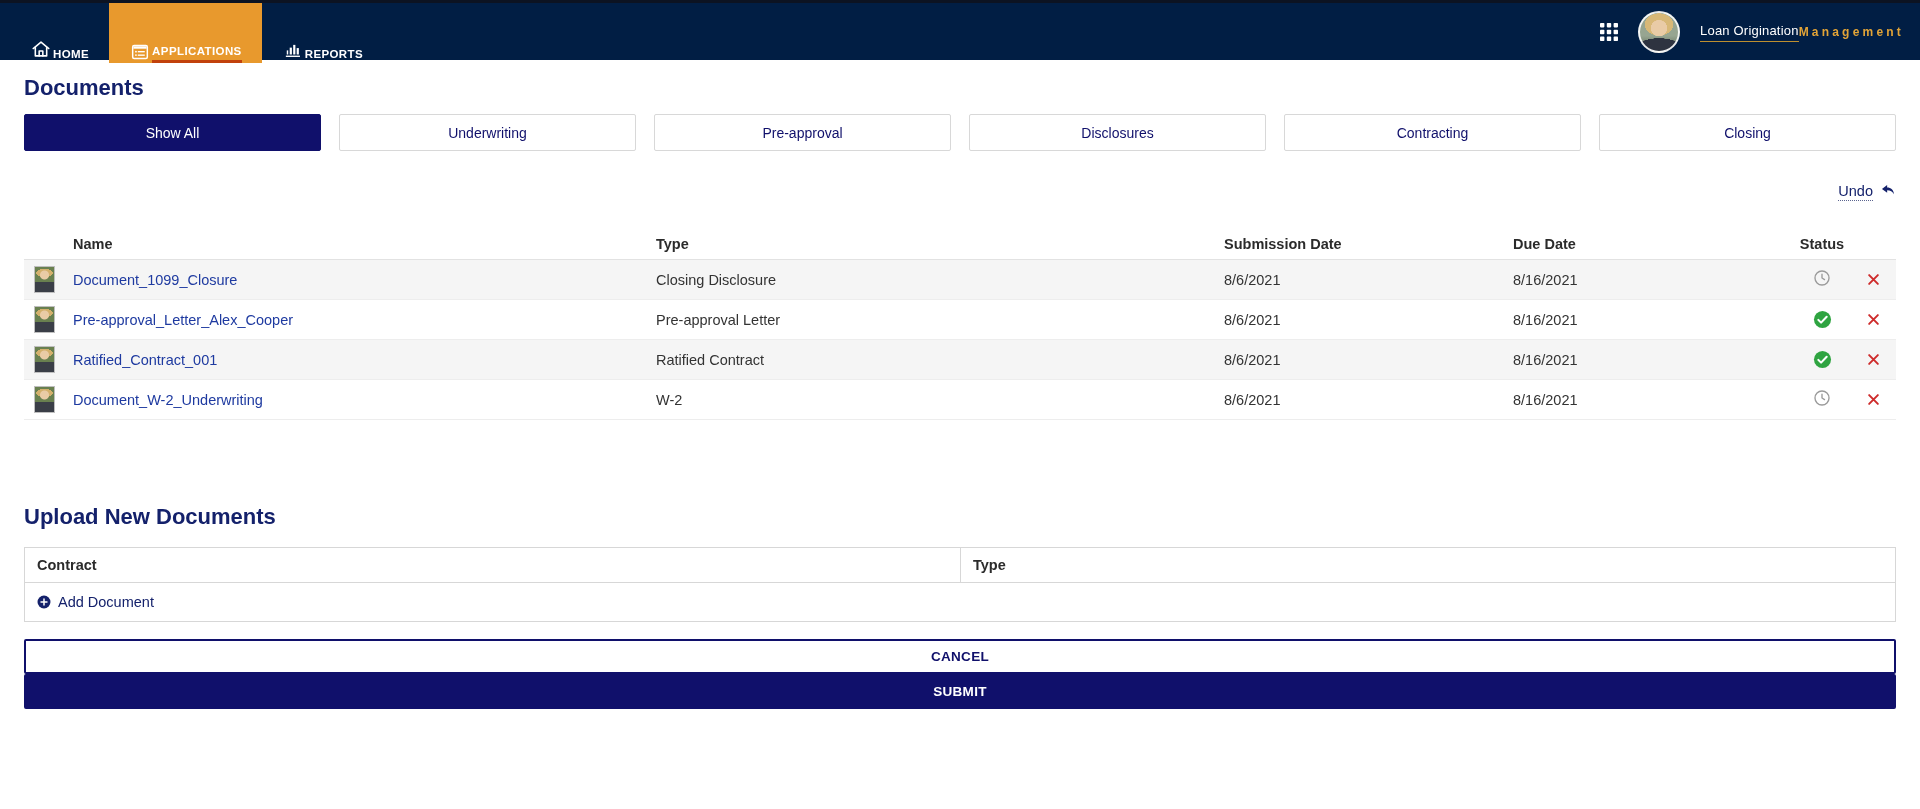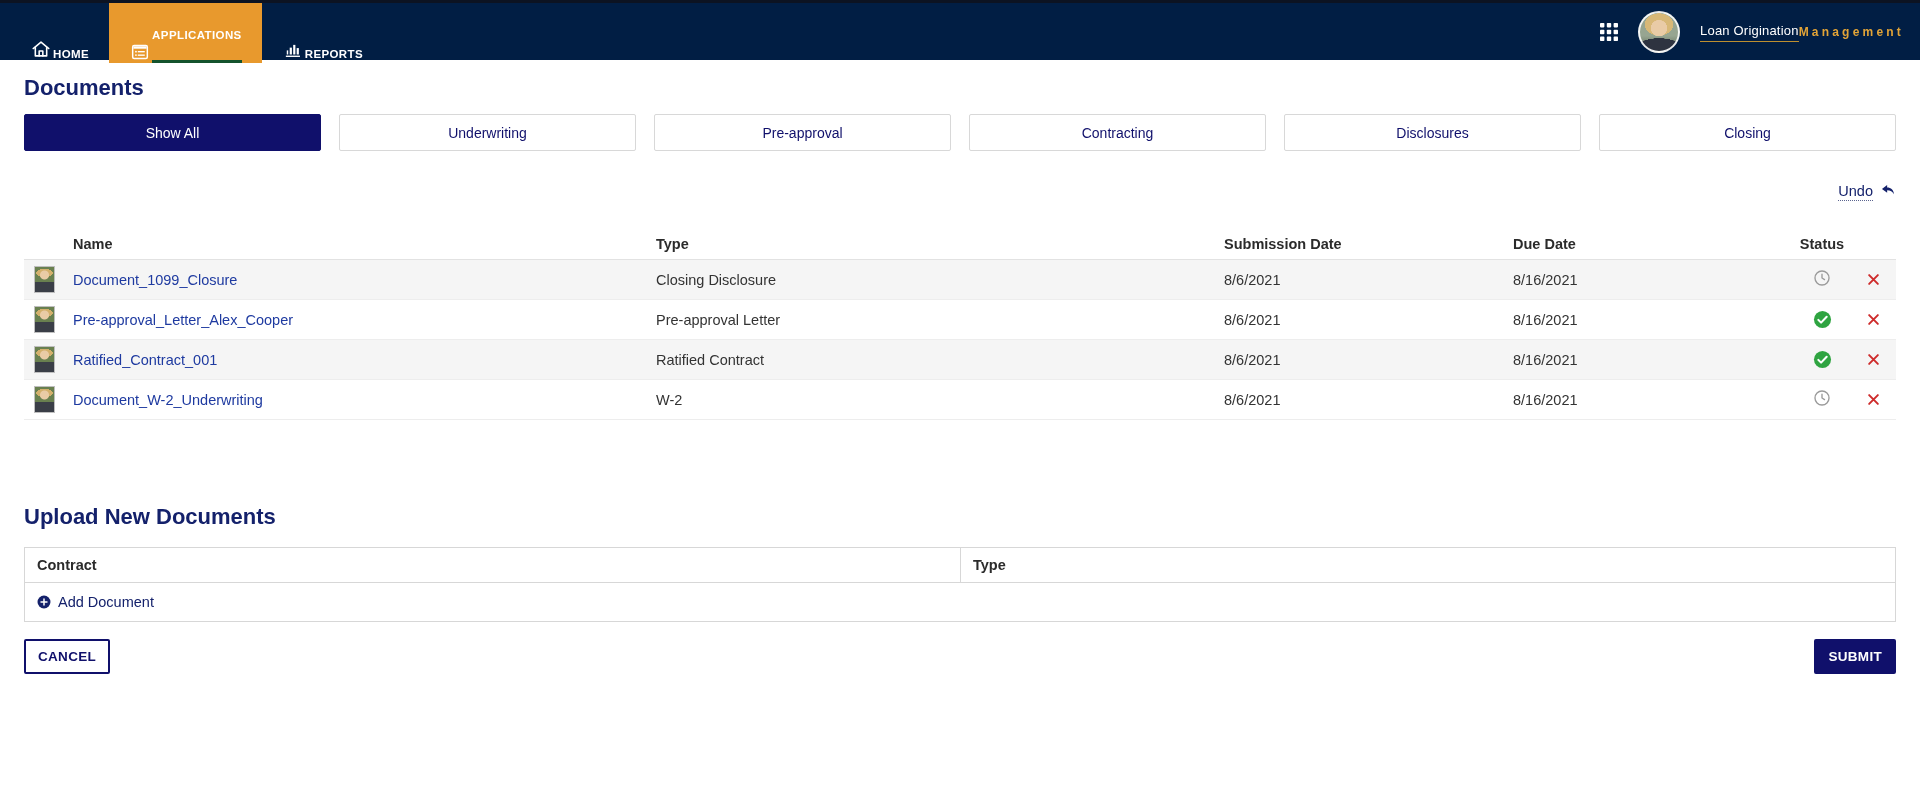--- a/index.html
+++ b/index.html
@@ -12,21 +12,21 @@
     font-family:"Liberation Sans", sans-serif; -webkit-font-smoothing:antialiased;}
 
   
   .nav{height:60px; background:var(--navy); border-top:3px solid var(--navy-top);
     display:flex; align-items:stretch; position:relative; z-index:5;}
   .nav-left{display:flex; margin-left:10px;}
   .tab{display:flex; flex-direction:row; align-items:flex-end; justify-content:center;
     gap:1px; padding:0 20px; min-width:90px; color:#fff; cursor:pointer;}
   .tab-label{font-size:11.5px; letter-spacing:.4px; font-weight:600; color:#fff;}
   .tab.active{background:var(--orange); height:60px; margin-bottom:-3px;}
-  .tab.active .tab-label{border-bottom:3px solid #14532d; padding-bottom:19px;}
+  .tab.active .tab-label{border-bottom:3px solid #c2410c; padding-bottom:3px;}
   .tab-icon{display:flex; align-items:center; justify-content:center; height:22px;}
   .nav-right{margin-left:auto; display:flex; align-items:center; gap:20px; padding-right:16px;}
   .grid-icon{display:flex; cursor:pointer;}
   .avatar{width:42px; height:42px; border-radius:50%; border:2px solid rgba(255,255,255,.9);
     cursor:pointer;
     background:
       radial-gradient(circle at 50% 40%, #E9CBA6 0 27%, rgba(0,0,0,0) 28%),
       radial-gradient(ellipse 62% 48% at 50% 30%, #D8B877 0 60%, rgba(0,0,0,0) 61%),
       radial-gradient(ellipse 90% 42% at 50% 96%, #2E3340 0 70%, rgba(0,0,0,0) 71%),
       linear-gradient(180deg, #97A591 0 60%, #55604F 100%);}
@@ -80,21 +80,21 @@
   .u-cell{display:flex; align-items:center; padding-left:12px; font-weight:700;
     font-size:14.5px; color:var(--head-text);}
   .u-type{border-left:1px solid #D7D7D7;}
   .u-empty{height:84px; display:flex; align-items:center; justify-content:center;
     font-size:14.5px; color:#333; border-bottom:1px solid #E3E3E3;}
   .u-foot{height:38px; display:flex; align-items:center; padding-left:12px;}
   .add-doc{display:flex; align-items:center; gap:7px; color:var(--heading);
     font-size:14.5px; cursor:pointer; text-decoration:none;}
 
   
-  .actions{display:flex; justify-content:space-between; margin-top:17px;}
+  .actions{display:flex; margin-top:17px;flex-direction:column;}
   .btn{height:35px; min-width:76px; padding:0 12px; font-size:13.5px; font-weight:700;
     letter-spacing:.3px; border-radius:2px; cursor:pointer; font-family:"Liberation Sans", sans-serif;}
   .btn-cancel{background:#fff; border:2px solid var(--brand); color:var(--brand);}
   .btn-submit{background:var(--brand); border:2px solid var(--brand); color:#fff;}
 </style>
 </head>
 <body>
 
 <header class="nav">
   <div class="nav-left">
@@ -156,22 +156,22 @@
   </div>
 </header>
 
 <main>
   <h1 class="section-title">Documents</h1>
 
   <div class="filters">
     <button class="filter selected">Show All</button>
     <button class="filter">Underwriting</button>
     <button class="filter">Pre-approval</button>
+    <button class="filter">Disclosures</button>
     <button class="filter">Contracting</button>
-    <button class="filter">Disclosures</button>
     <button class="filter">Closing</button>
   </div>
 
   <div class="undo-row">
     <span class="undo-link">Undo</span>
     <span class="undo-icon">
       <svg viewBox="0 0 24 24" width="17" height="17" fill="#14216B">
         <path d="M11.5 6.2 V2.8 L4.2 8.3 l7.3 5.6 V10.4 c4.6 0 7.6 1.9 9.6 5.6 C20.9 9.6 16.8 6.2 11.5 6.2 Z"></path>
       </svg>
     </span>

